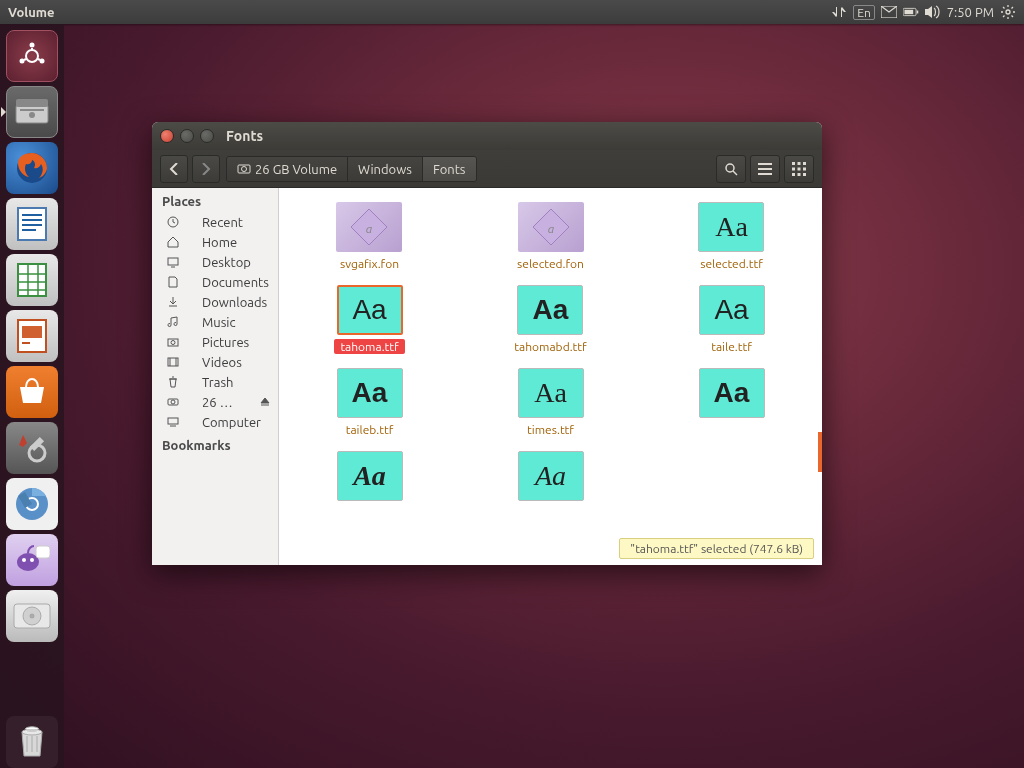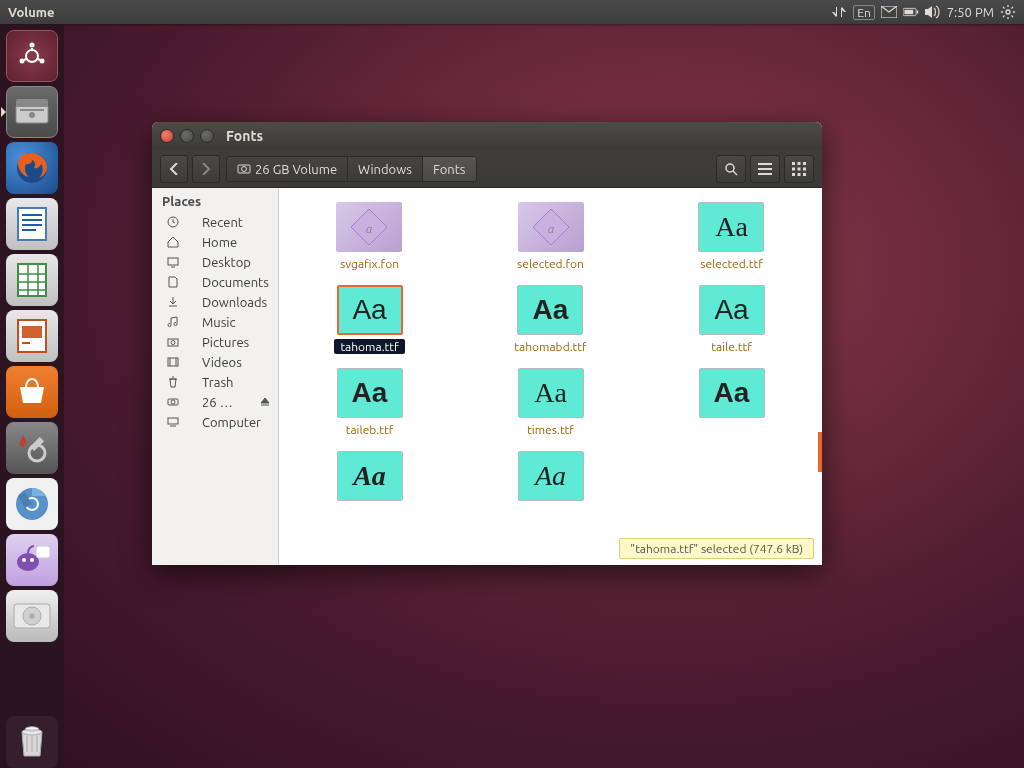--- a/index.html
+++ b/index.html
@@ -53,21 +53,21 @@
 .thumb.selected{border:2px solid #e9662c}
 .thumb.bold{font-weight:bold;font-family:sans-serif}
 .thumb.sans{font-family:sans-serif}
 .thumb.bolditalic{font-weight:bold;font-style:italic;font-family:serif}
 .thumb.scriptitalic{font-style:italic;font-family:serif;font-weight:300}
 .thumb.fon{background:linear-gradient(135deg,#d8c8e8,#b8a0d0);border:none}
 .thumb.fon svg{width:40px;height:40px}
 .thumb.symbol{display:flex;gap:2px}
 .thumb.symbol span{width:22px;height:34px;border:1px solid #333;display:block}
 .fname{font-size:12px;color:#a16207;padding:1px 6px;border-radius:2px}
-.fname.selected{background:#0f172a;color:#fff}
+.fname.selected{background:#ef4444;color:#fff}
 .statusbar{position:absolute;bottom:6px;right:8px;background:#fdf8c4;border:1px solid #d8d080;padding:3px 10px;font-size:12px;color:#555;border-radius:2px}
 .scrollind{position:absolute;right:0;top:244px;width:4px;height:40px;background:#e9662c}
 </style>
 </head>
 <body>
 
 <div class="topbar">
   <div class="topbar-left">Volume</div>
   <div class="topbar-right">
     <span class="ind">
@@ -373,20 +373,21 @@
         </div>
       <div class="sitem">
           <span class="sicon">
             <svg width="12" height="12" viewBox="0 0 12 12">
               <rect x="1" y="2" width="10" height="6" fill="none" stroke="#555"></rect>
               <path d="M3 10h6" stroke="#555"></path>
             </svg>
           </span>
           <span class="lbl">Computer</span>
         </div>
+      <div class="shead">Bookmarks</div>
     </div>
     <div class="content">
       <div class="grid">
         <div class="fitem">
             <div class="thumb fon">
               <svg viewBox="0 0 40 40">
                 <polygon points="20,2 38,20 20,38 2,20" fill="#c8b0e0" stroke="#a080c0"></polygon>
                 <text x="20" y="26" text-anchor="middle" font-size="12" fill="#888" font-style="italic">a</text>
               </svg>
             </div>

